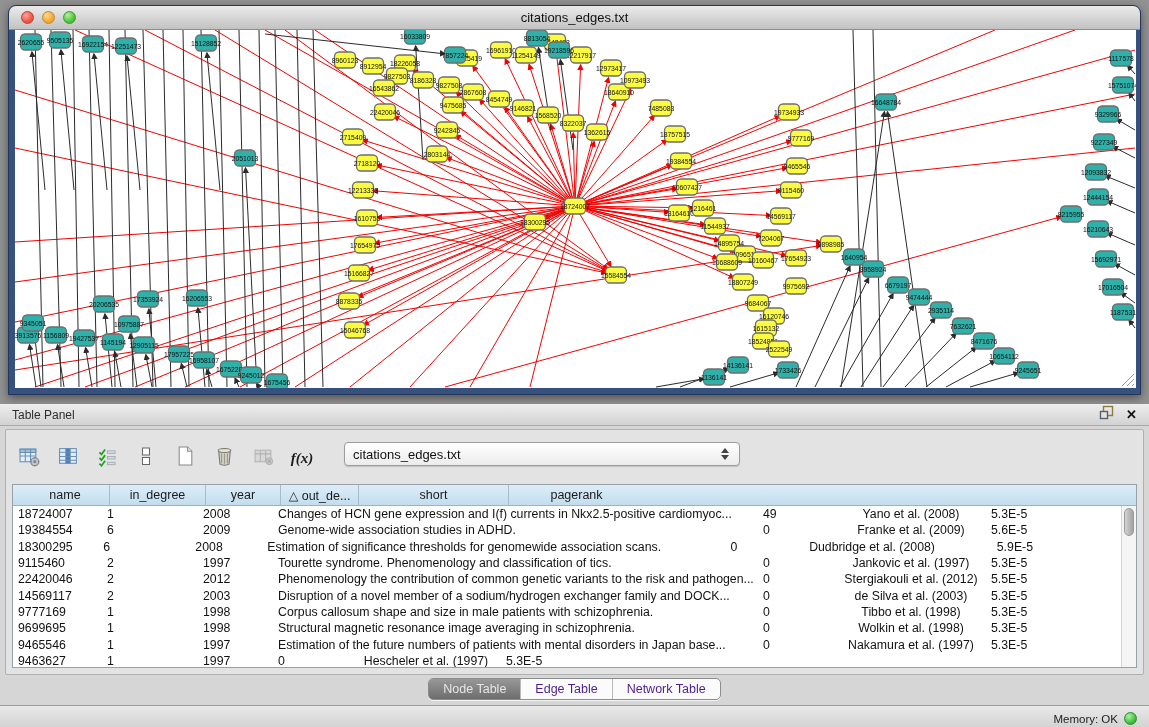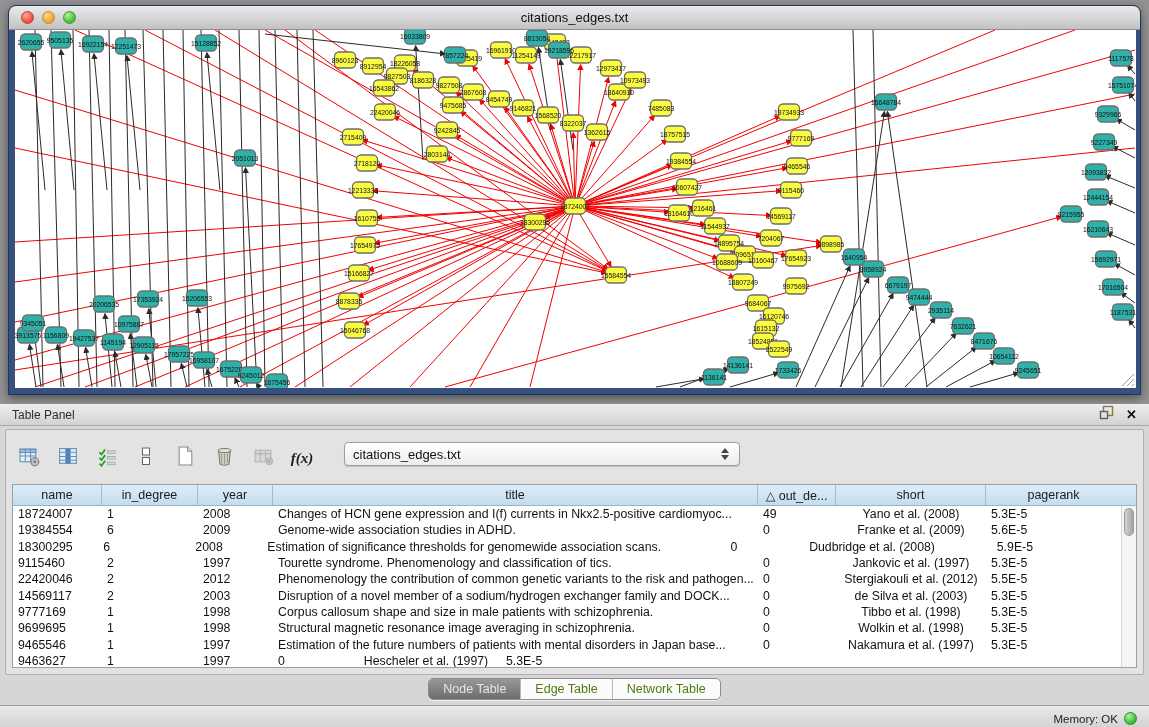--- a/index.html
+++ b/index.html
@@ -49,21 +49,21 @@
   .tbody{position:absolute;left:0;right:15px;top:21px;bottom:0;overflow:hidden;}
   .tr{display:flex;height:16.3px;align-items:center;}
   .td{box-sizing:border-box;padding:0 5px;font-size:12.3px;color:#121212;white-space:nowrap;overflow:hidden;}
   .td.align-center{text-align:center;}
   .vscroll{position:absolute;right:0;top:21px;bottom:0;width:15px;background:#f5f5f5;border-left:1px solid #d5d5d5;box-sizing:border-box;}
   .vthumb{margin:2px;height:26px;border-radius:6px;background:linear-gradient(90deg,#d3d3d3,#a2a2a2);border:1px solid #9a9a9a;}
 
   .tabs-row{position:absolute;left:0;right:0;bottom:31px;display:flex;justify-content:center;}
   .seg{display:flex;border:1px solid #8c8c8c;border-radius:5px;overflow:hidden;font-size:12.5px;background:#fbfbfb;
     box-shadow:0 1px 0 rgba(255,255,255,.7);}
-  .seg-tab{padding:3px 14px;color:#4d7c0f;border-left:1px solid #b9b9b9;}
+  .seg-tab{padding:3px 14px;color:#4c1d95;border-left:1px solid #b9b9b9;}
   .seg-tab:first-child{border-left:none;}
   .seg-tab.active{background:linear-gradient(#989898,#6d6d6d);color:#e6e6e6;}
 
   .status-bar{position:absolute;left:0;right:0;bottom:0;height:26px;background:linear-gradient(#e9e9e9,#cfcfcf);
     border-top:1px solid #9e9e9e;display:flex;align-items:center;justify-content:flex-end;padding-right:12px;gap:6px;
     font-size:11.5px;color:#222;box-sizing:border-box;}
   .mem-dot{width:13px;height:13px;border-radius:50%;background:radial-gradient(circle at 35% 30%,#aef2a4,#34b837 70%);
     border:1px solid #2e8f2e;box-sizing:border-box;}
 </style>
 </head>
@@ -763,24 +763,23 @@
           <span class="dd-label">citations_edges.txt</span>
           <span class="spinners">
               <i class="up"></i>
               <i class="dn"></i>
             </span>
         </div>
       </div>
 
       <div class="table-box">
         <div class="thead">
-            <div class="th" style="width: 89px;">name</div>
+            <div class="th" style="width: 89px; margin-left: 8px;">name</div>
             <div class="th" style="width: 96px;">in_degree</div>
             <div class="th" style="width: 75px;">year</div>
-            <div class="th" style="width: 485px;">title</div>
             <div class="th" style="width: 78px;">△ out_de...</div>
             <div class="th" style="width: 150px;">short</div>
             <div class="th" style="width: 135px;">pagerank</div>
           </div>
         <div class="tbody">
             <div class="tr">
               <div class="td align-left" style="width: 89px;">18724007</div>
               <div class="td align-left" style="width: 96px;">1</div>
               <div class="td align-left" style="width: 75px;">2008</div>
               <div class="td align-left" style="width: 485px;">Changes of HCN gene expression and I(f) currents in Nkx2.5-positive cardiomyoc...</div>

